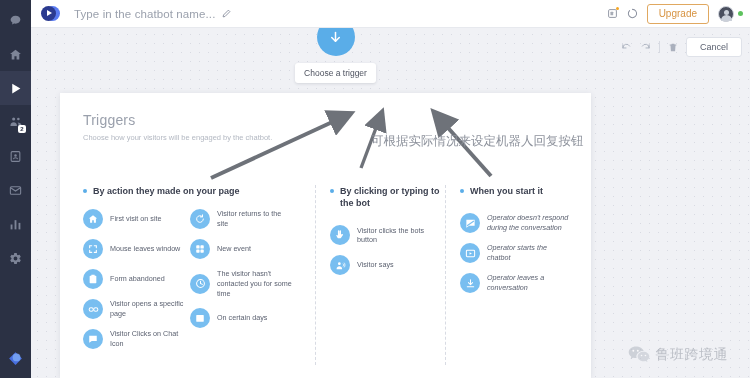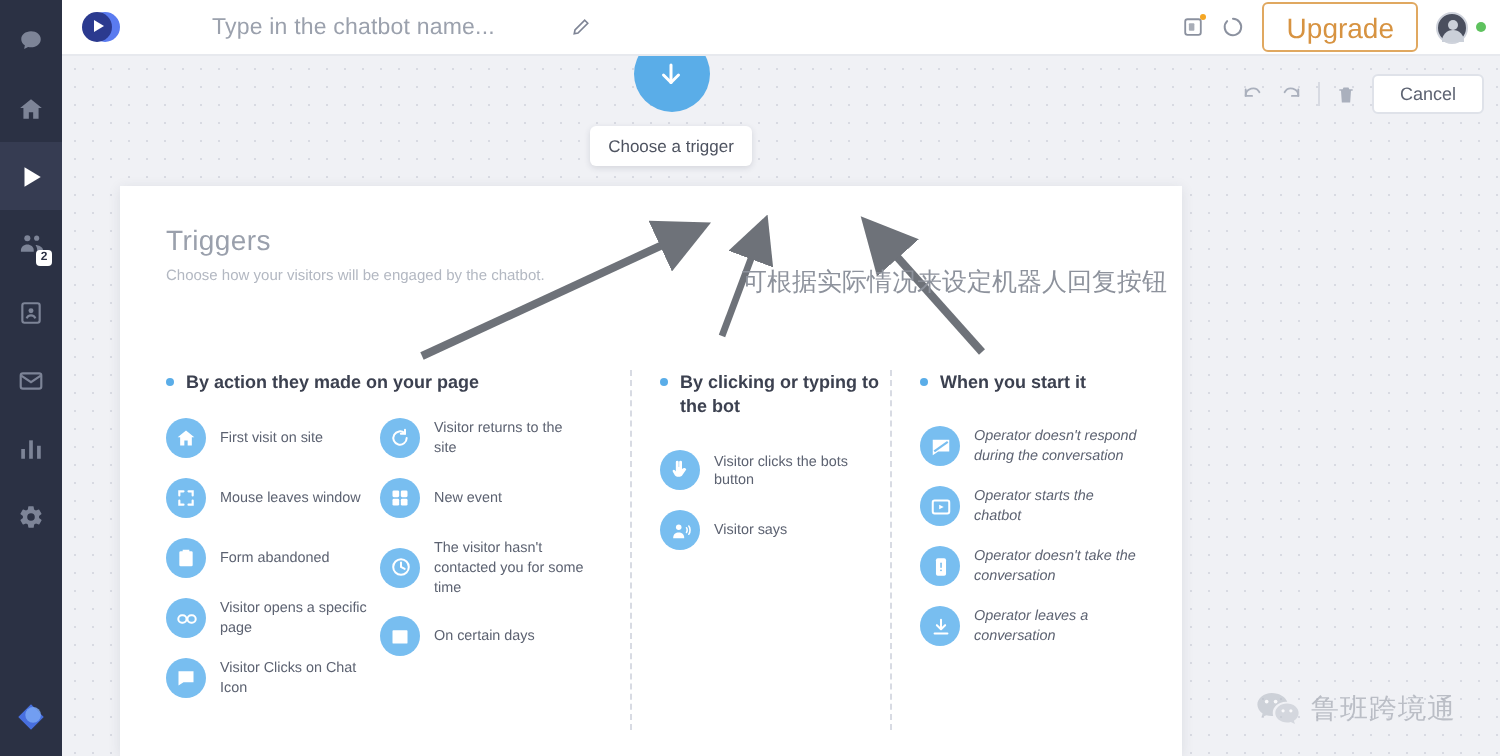--- a/index.html
+++ b/index.html
@@ -59,21 +59,20 @@
 
   
   #header {
     position: absolute;
     left: 31px; top: 0;
     width: 719px; height: 28px;
     background: #ffffff;
     border-bottom: 1px solid #e7e9ee;
     display: flex; align-items: center;
     z-index: 25;
-    gap: 32px;
   }
   #bot-logo {
     margin-left: 10px;
     width: 20px; height: 18px;
     position: relative;
     flex: 0 0 auto;
   }
   #bot-logo .disc-back {
     position: absolute; left: 4px; top: 1px;
     width: 15px; height: 15px;
@@ -119,21 +118,21 @@
   }
   .hdr-dot {
     position: absolute; right: -1px; top: -1px;
     width: 3px; height: 3px; border-radius: 50%;
     background: #f5a623;
   }
   #upgrade-btn {
     border: 1px solid #e0a860;
     color: #d79341;
     background: #ffffff;
-    font-size: 14px;
+    font-size: 10px;
     padding: 3.5px 11px;
     border-radius: 3px;
     white-space: nowrap;
     cursor: pointer;
   }
   #avatar-wrap {
     display: flex; align-items: center; gap: 4px;
   }
   #avatar {
     width: 16px; height: 16px; border-radius: 50%;
@@ -665,30 +664,20 @@
             <span class="item-ico">
               <svg width="11" height="11" viewBox="0 0 24 24" fill="none" stroke="currentColor" stroke-width="2.2">
                 <rect x="3" y="5" width="18" height="14" rx="2"></rect>
                 <path d="M10 9.5l5 2.5-5 2.5z" fill="currentColor" stroke="none"></path>
               </svg>
             </span>
             <span class="item-txt">Operator starts the chatbot</span>
           </div>
           <div class="item-row">
             <span class="item-ico">
-              <svg width="11" height="11" viewBox="0 0 24 24" fill="currentColor">
-                <rect x="6.5" y="2.5" width="11" height="19" rx="2"></rect>
-                <rect x="11.2" y="7" width="1.7" height="6" rx=".8" fill="#78bef0"></rect>
-                <circle cx="12" cy="15.6" r="1" fill="#78bef0"></circle>
-              </svg>
-            </span>
-            <span class="item-txt">Operator doesn't take the conversation</span>
-          </div>
-          <div class="item-row">
-            <span class="item-ico">
               <svg width="11" height="11" viewBox="0 0 24 24" fill="none" stroke="currentColor" stroke-width="2.2" stroke-linecap="round" stroke-linejoin="round">
                 <line x1="12" y1="4" x2="12" y2="14"></line>
                   <polyline points="7.5,10 12,14.5 16.5,10"></polyline>
                 <line x1="5" y1="19" x2="19" y2="19"></line>
               </svg>
             </span>
             <span class="item-txt">Operator leaves a conversation</span>
           </div>
         </div>
       </div>

